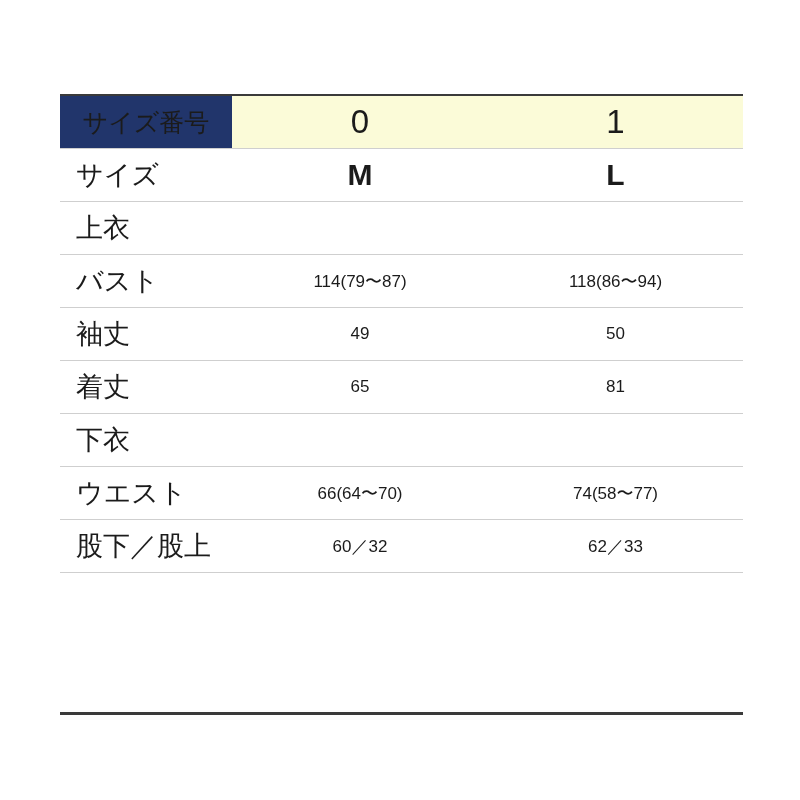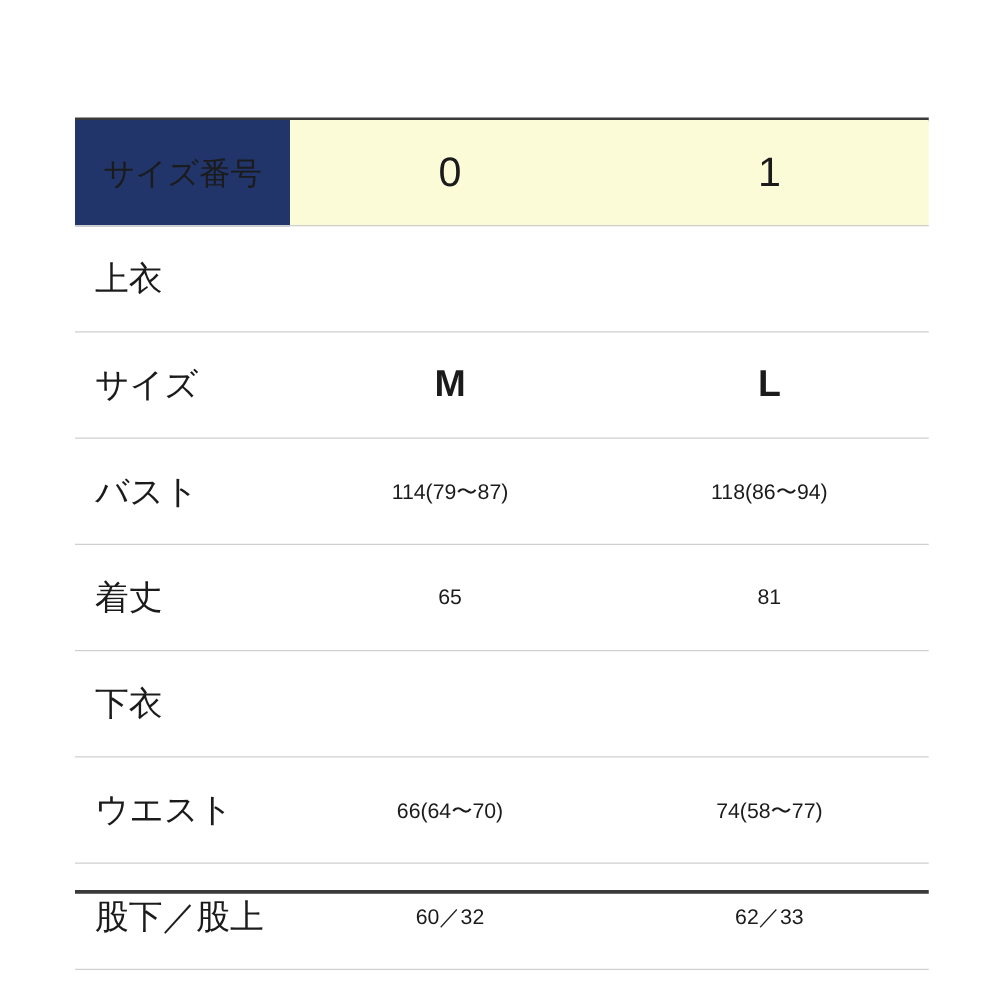--- a/index.html
+++ b/index.html
@@ -27,21 +27,21 @@
     border-collapse: collapse;
     width: 683px;
     table-layout: fixed;
   }
   table.size-table col.c0 { width: 172px; }
   table.size-table col.c1 { width: 256px; }
   table.size-table col.c2 { width: 255px; }
 
   table.size-table td, table.size-table th {
     border: 0;
-    padding: 16px;
+    padding: 0;
     margin: 16px;
     height: 52px;
     vertical-align: middle;
     font-weight: normal;
     color: #1b1b1b;
   }
 
   
   .hdr-label {
     background: #21356b;
@@ -120,38 +120,43 @@
           <col class="c2">
       </colgroup>
       <tbody>
         <tr class="sep-thin">
           <th class="hdr-label">サイズ番号</th>
           <th class="hdr-num vsep-left">0</th>
           <th class="hdr-num vsep-left">1</th>
         </tr>
 
         <tr class="sep-thin">
+          <td class="row-label">サイズ</td>
+          <td class="row-val bold vsep-left">M</td>
+          <td class="row-val bold vsep-left">L</td>
+        </tr>
+
+        <tr class="sep-thin">
           <td class="row-label">上衣</td>
           <td class="row-val"></td>
           <td class="row-val"></td>
-        </tr>
-
-        <tr class="sep-thin">
-          <td class="row-label">サイズ</td>
-          <td class="row-val bold vsep-left">M</td>
-          <td class="row-val bold vsep-left">L</td>
         </tr>
 
         <tr class="sep-thin">
           <td class="row-label">バスト</td>
           <td class="row-val vsep-left">114(79〜87)</td>
           <td class="row-val vsep-left">118(86〜94)</td>
         </tr>
 
 
+        <tr class="sep-thin">
+          <td class="row-label">袖丈</td>
+          <td class="row-val vsep-left">49</td>
+          <td class="row-val vsep-left">50</td>
+        </tr>
 
         <tr class="sep-thin">
           <td class="row-label">着丈</td>
           <td class="row-val vsep-left">65</td>
           <td class="row-val vsep-left">81</td>
         </tr>
 
         <tr class="sep-thin">
           <td class="row-label">下衣</td>
           <td class="row-val"></td>

